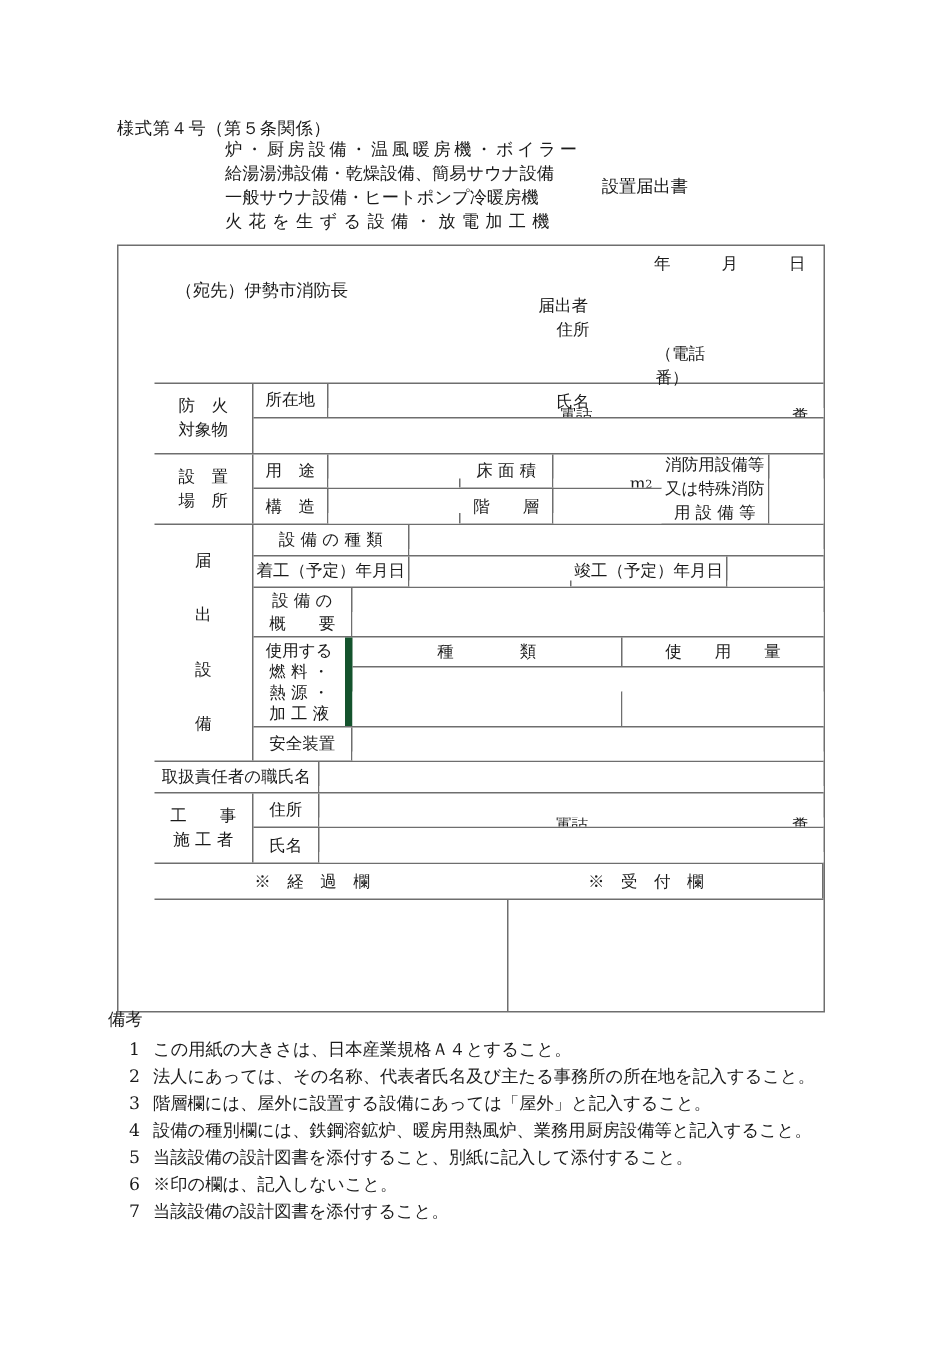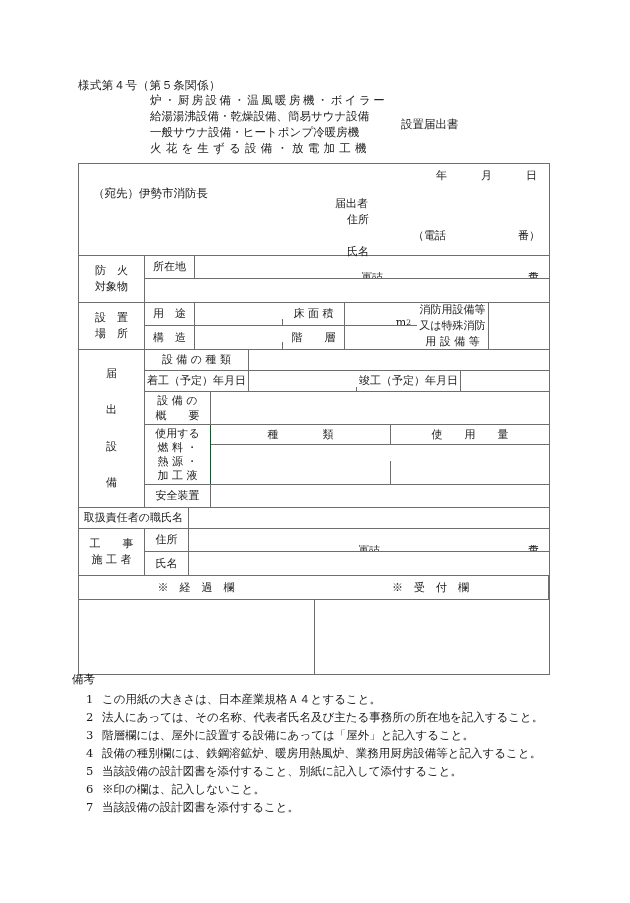--- a/index.html
+++ b/index.html
@@ -64,20 +64,21 @@
 
   
   .frame {
     position: absolute;
     left: 78px;
     top: 163px;
     width: 472px;
     border: 1px solid #6e6e6e;
     box-sizing: border-box;
     background: #fff;
+    padding-left: 24px;
   }
   .row {
     display: flex;
     border-bottom: 1px solid #6e6e6e;
     box-sizing: border-box;
   }
   .row:last-child { border-bottom: none; }
   .cell {
     box-sizing: border-box;
     border-right: 1px solid #6e6e6e;
@@ -325,21 +326,21 @@
 
         <div class="row" style="height:33px;">
           <div class="cell lbl-stack" style="width:66px;border-right:1px solid #6e6e6e;">
             <span>設 備 の</span>
             <span>概　　要</span>
           </div>
           <div class="cell blank" style="flex:1;"></div>
         </div>
 
         <div class="row" style="height:60px;">
-          <div class="cell lbl-stack" style="width:66px;border-right:1px solid #14532d;line-height:14px;">
+          <div class="cell lbl-stack" style="width:66px;border-right:5px solid #14532d;line-height:14px;">
             <span>使用する</span>
             <span>燃 料 ・</span>
             <span>熱 源 ・</span>
             <span>加 工 液</span>
           </div>
           <div style="flex:1;display:flex;flex-direction:column;">
             <div class="row" style="height:20px;">
               <div class="cell lbl" style="width:180px;">種　　　　類</div>
               <div class="cell lbl" style="flex:1;">使　　用　　量</div>
             </div>

